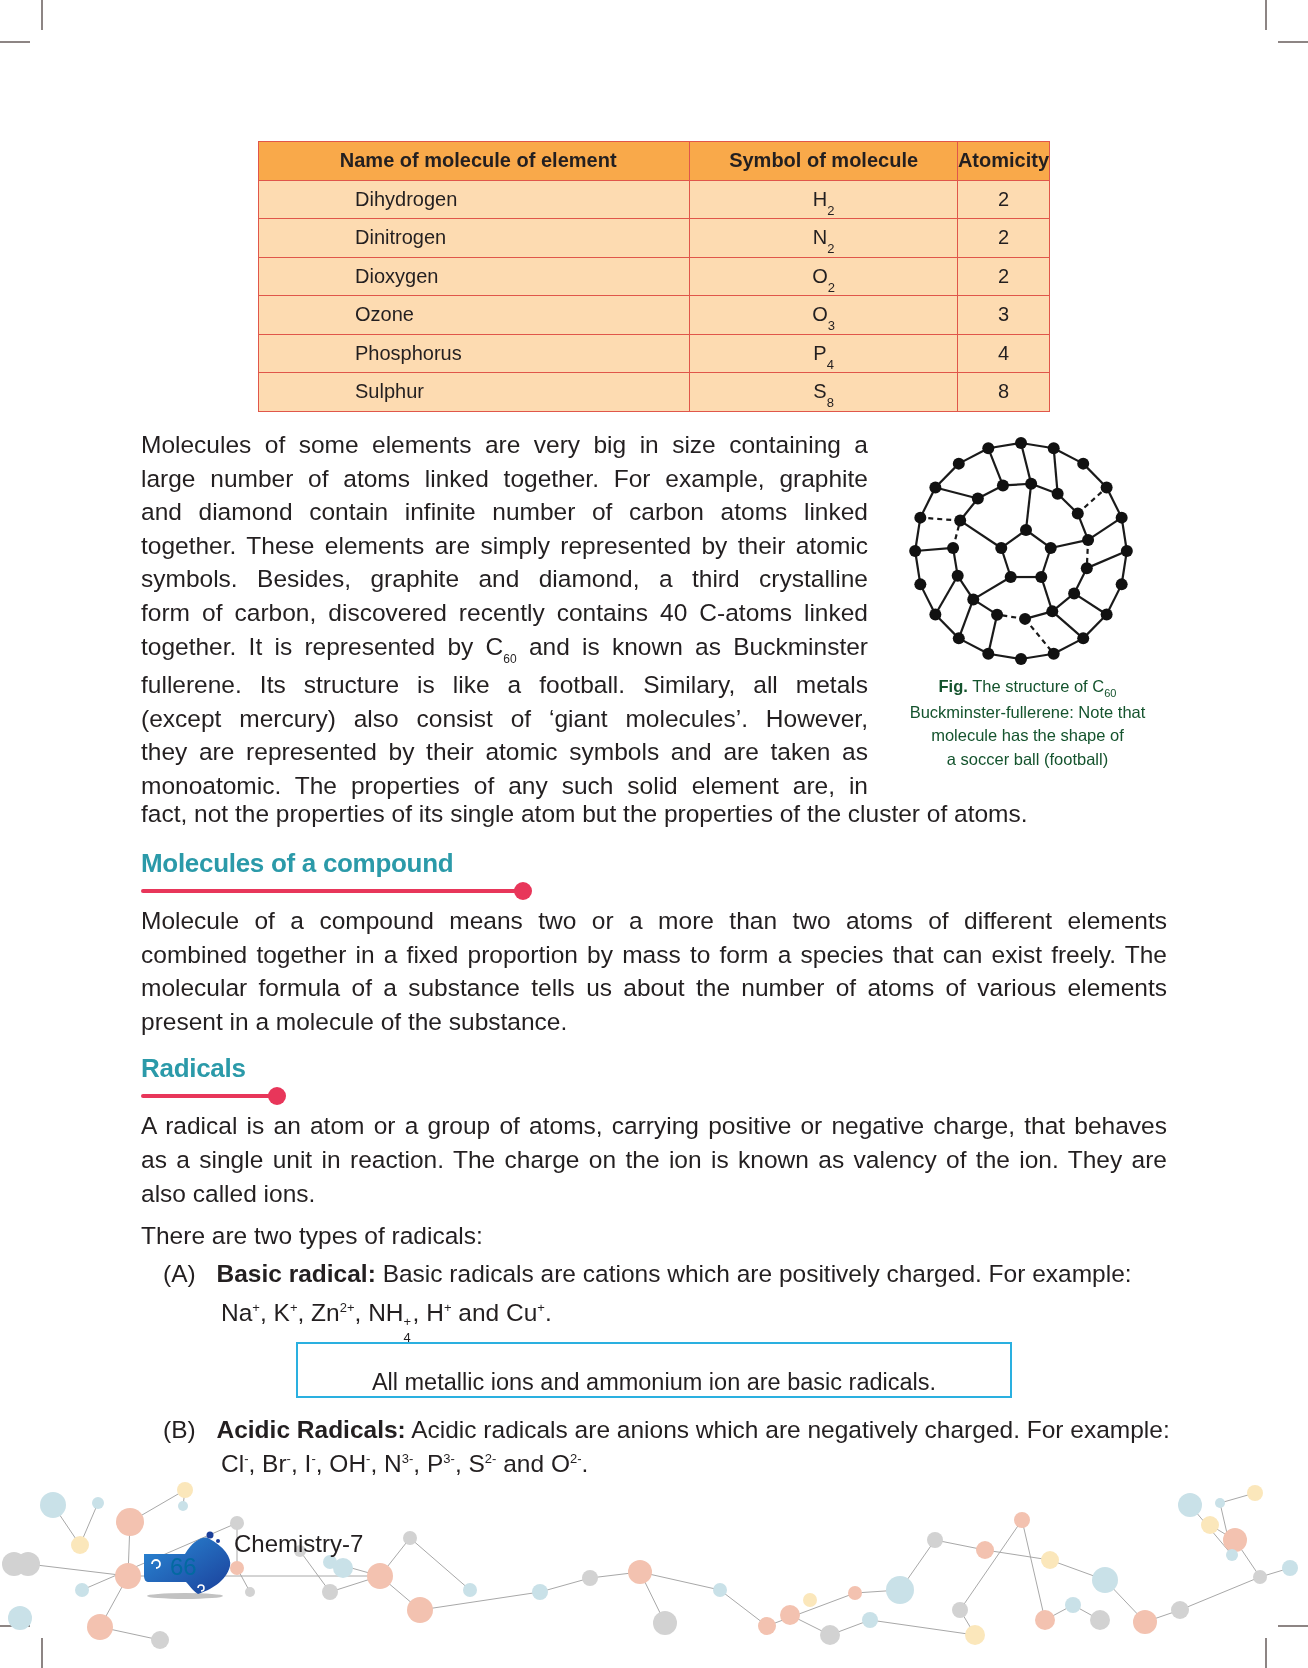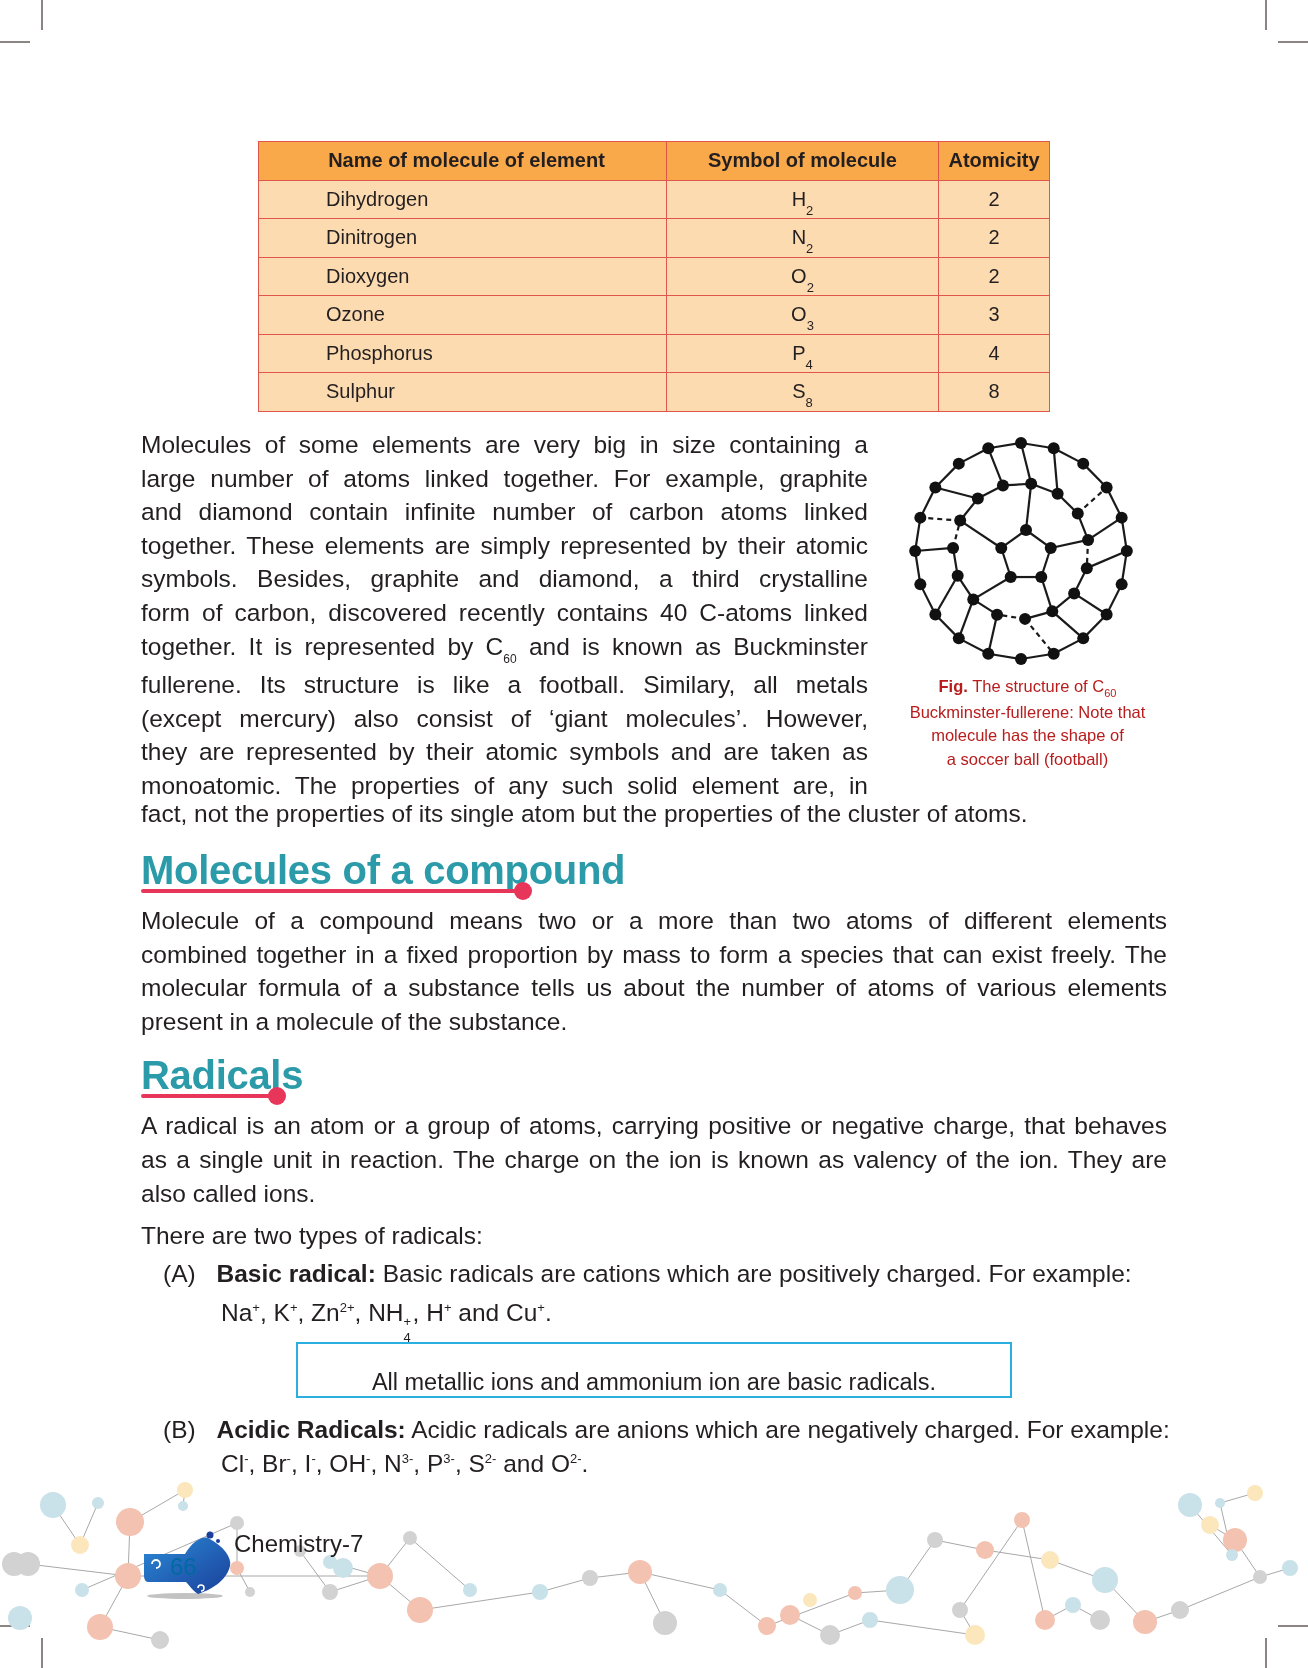--- a/index.html
+++ b/index.html
@@ -9,33 +9,33 @@
   .crop { position:absolute; background:#8d8584; }
   
   table.atom { position:absolute; left:258px; top:141px; width:792px; border-collapse:collapse;
                font-family:"Liberation Sans", sans-serif; font-size:20px; color:#231f20; }
   table.atom th, table.atom td { border:1.5px solid #e0564a; height:37.5px; padding:0; }
   table.atom th { background:#f9a94a; font-weight:bold; font-size:20px; }
   table.atom td { background:#fddbb1; }
   table.atom .c1 { width:340px; }
   table.atom .c2 { width:271px; text-align:center; }
   table.atom .c3 { text-align:center; }
-  table.atom td.c1 { text-align:left; padding-left:67px; }
+  table.atom td.c1 { text-align:left; padding-left:96px; }
   table.atom th.c1 { padding-left:8px; }
   .sub { font-size:13px; position:relative; top:9px; }
   .sup { font-size:13px; position:relative; top:-9px; }
   .subsm { font-size:12px; position:relative; top:8px; }
   
   .para { position:absolute; font-size:24.5px; line-height:33.6px; color:#231f20; }
   .just { text-align:justify; text-align-last:justify; }
   .line { display:block; white-space:nowrap; }
-  .heading { position:absolute; font-size:40px; font-weight:bold; color:#2b9aa9; letter-spacing:-0.3px; }
+  .heading { position:absolute; font-size:26px; font-weight:bold; color:#2b9aa9; letter-spacing:-0.3px; }
   .uline { position:absolute; height:4px; background:#e8365a; border-radius:2px; }
   .udot { position:absolute; width:18px; height:18px; border-radius:50%; background:#e8365a; }
-  .caption { position:absolute; left:880px; width:295px; text-align:center; font-size:16.5px; line-height:23.5px; color:#b91c1c; }
+  .caption { position:absolute; left:880px; width:295px; text-align:center; font-size:16.5px; line-height:23.5px; color:#14532d; }
   .note-box { position:absolute; left:296px; top:1342px; width:712px; height:52px; border:2.5px solid #2ab0e0;
               display:flex; align-items:flex-end; justify-content:center; font-size:23.5px; }
   .bold { font-weight:bold; }
   .footer-label { position:absolute; left:234px; top:1530px; font-size:24px; color:#231f20; }
 </style>
 </head>
 <body>
 
 <div class="crop" style="left:41px;top:0;width:2px;height:30px;"></div>
 <div class="crop" style="left:0;top:41px;width:30px;height:2px;"></div>

